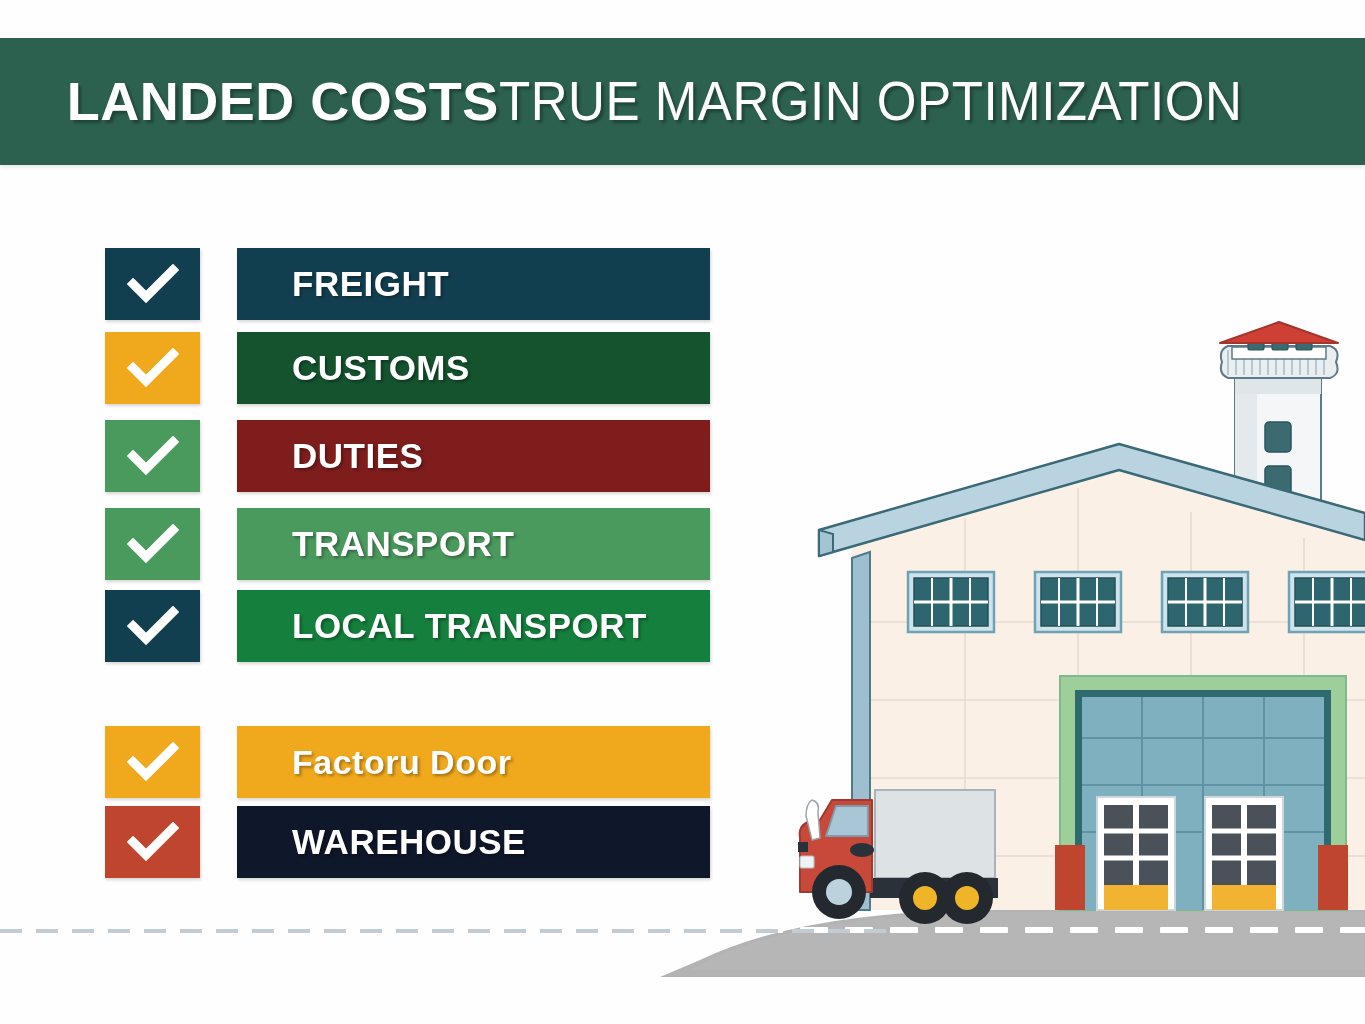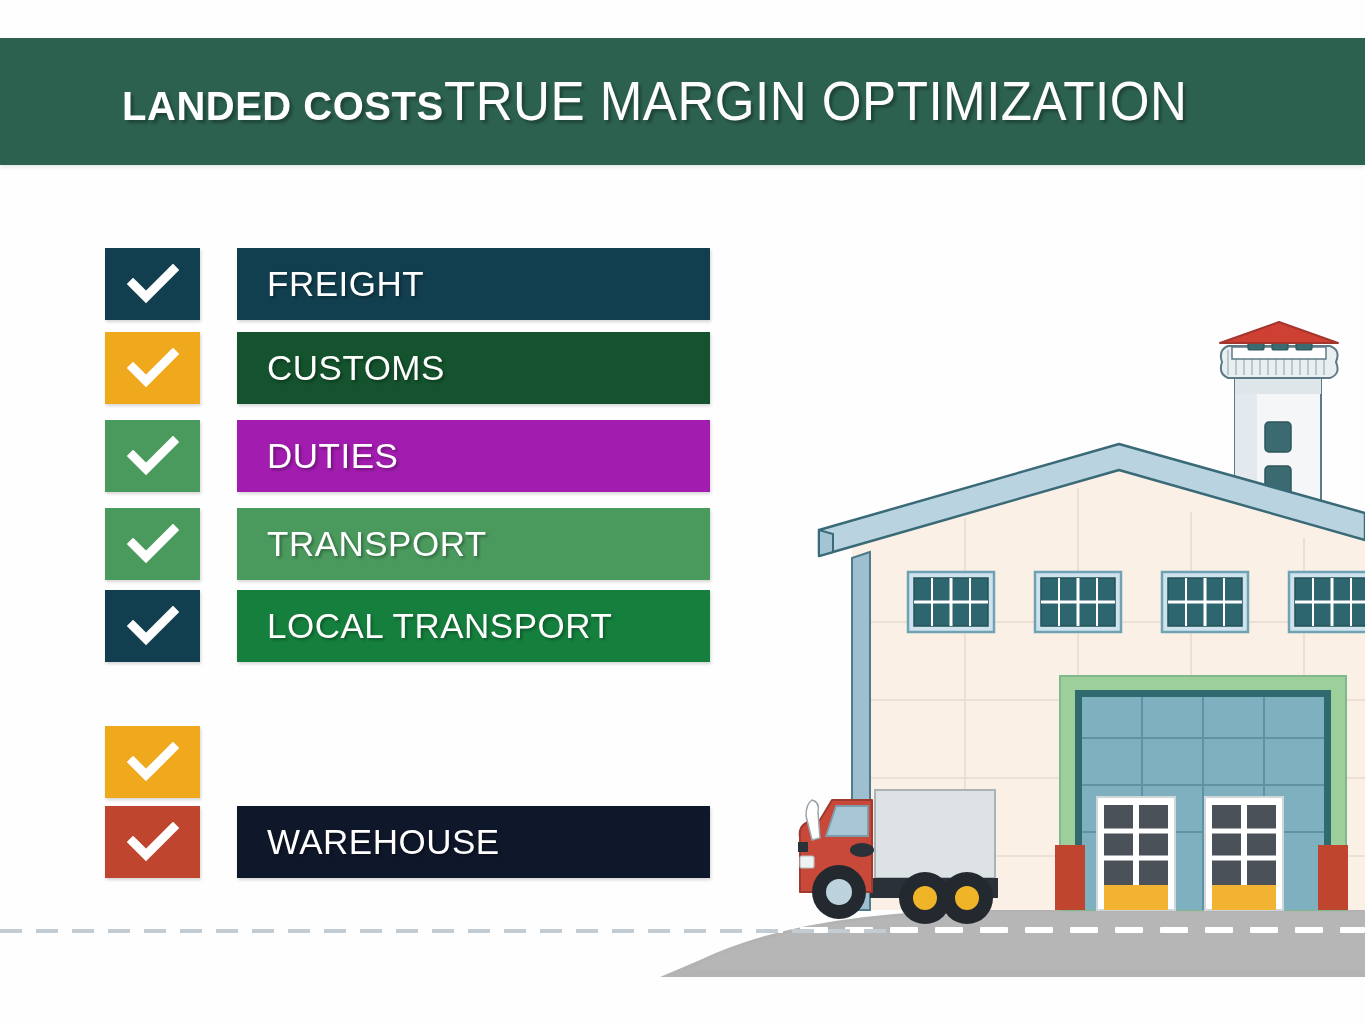--- a/index.html
+++ b/index.html
@@ -22,21 +22,21 @@
     box-shadow:0 2px 4px rgba(0,0,0,.10);
   }
   #title-text{
     white-space:nowrap;
     line-height:1;
     text-shadow:3px 3px 3px rgba(0,0,0,.30);
   }
   .t-bold{
     font-family:"Liberation Sans", sans-serif;
     font-weight:bold;
-    font-size:40px;
+    font-size:54px;
     color:#ffffff;
     letter-spacing:.5px;
   }
   .t-light{
     font-family:"Liberation Sans", sans-serif;
     font-weight:400;
     font-size:55px;
     color:#fdfdfd;
     letter-spacing:.5px;
     transform:scaleX(.93);
@@ -52,23 +52,23 @@
     box-shadow:1px 2px 3px rgba(0,0,0,.16);
     display:flex;align-items:center;justify-content:center;
   }
   .check-box svg{display:block;}
   .label-bar{
     position:absolute;left:132px;top:0;height:72px;width:473px;
     box-shadow:1px 2px 3px rgba(0,0,0,.16);
     display:flex;align-items:center;
   }
   .label-text{
-    margin-left:30px;
+    margin-left:55px;
     color:#ffffff;
-    font-weight:normal;
+    font-weight:bold;
     font-size:35px;
     letter-spacing:.5px;
     white-space:nowrap;
     text-shadow:2px 2px 3px rgba(0,0,0,.32);
   }
   .label-text.mixed{font-size:34px;}
 
   
   #illustration{position:absolute;left:0;top:0;width:1365px;height:1024px;pointer-events:none;}
 
@@ -312,21 +312,21 @@
         <span class="label-text">CUSTOMS</span>
       </div>
     </div>
 
     <div class="row" style="top:420px">
       <div class="check-box" style="background:#4a9a5e">
         <svg width="52" height="40" viewBox="0 0 52 40">
           <path d="M 6 20 L 19 33 L 46 6" fill="none" stroke="#ffffff" stroke-width="9" stroke-linecap="square" stroke-linejoin="miter"></path>
         </svg>
       </div>
-      <div class="label-bar" style="background:#a21caf">
+      <div class="label-bar" style="background:#7f1d1d">
         <span class="label-text">DUTIES</span>
       </div>
     </div>
 
     <div class="row" style="top:508px">
       <div class="check-box" style="background:#4a9a5e">
         <svg width="52" height="40" viewBox="0 0 52 40">
           <path d="M 6 20 L 19 33 L 46 6" fill="none" stroke="#ffffff" stroke-width="9" stroke-linecap="square" stroke-linejoin="miter"></path>
         </svg>
       </div>
@@ -345,20 +345,23 @@
         <span class="label-text">LOCAL TRANSPORT</span>
       </div>
     </div>
 
     <div class="row" style="top:726px">
       <div class="check-box" style="background:#f0a81c">
         <svg width="52" height="40" viewBox="0 0 52 40">
           <path d="M 6 20 L 19 33 L 46 6" fill="none" stroke="#ffffff" stroke-width="9" stroke-linecap="square" stroke-linejoin="miter"></path>
         </svg>
       </div>
+      <div class="label-bar" style="background:#f0a81c">
+        <span class="label-text mixed">Factoru Door</span>
+      </div>
     </div>
 
     <div class="row" style="top:806px">
       <div class="check-box" style="background:#c0452f">
         <svg width="52" height="40" viewBox="0 0 52 40">
           <path d="M 6 20 L 19 33 L 46 6" fill="none" stroke="#ffffff" stroke-width="9" stroke-linecap="square" stroke-linejoin="miter"></path>
         </svg>
       </div>
       <div class="label-bar" style="background:#0f172a">
         <span class="label-text">WAREHOUSE</span>

